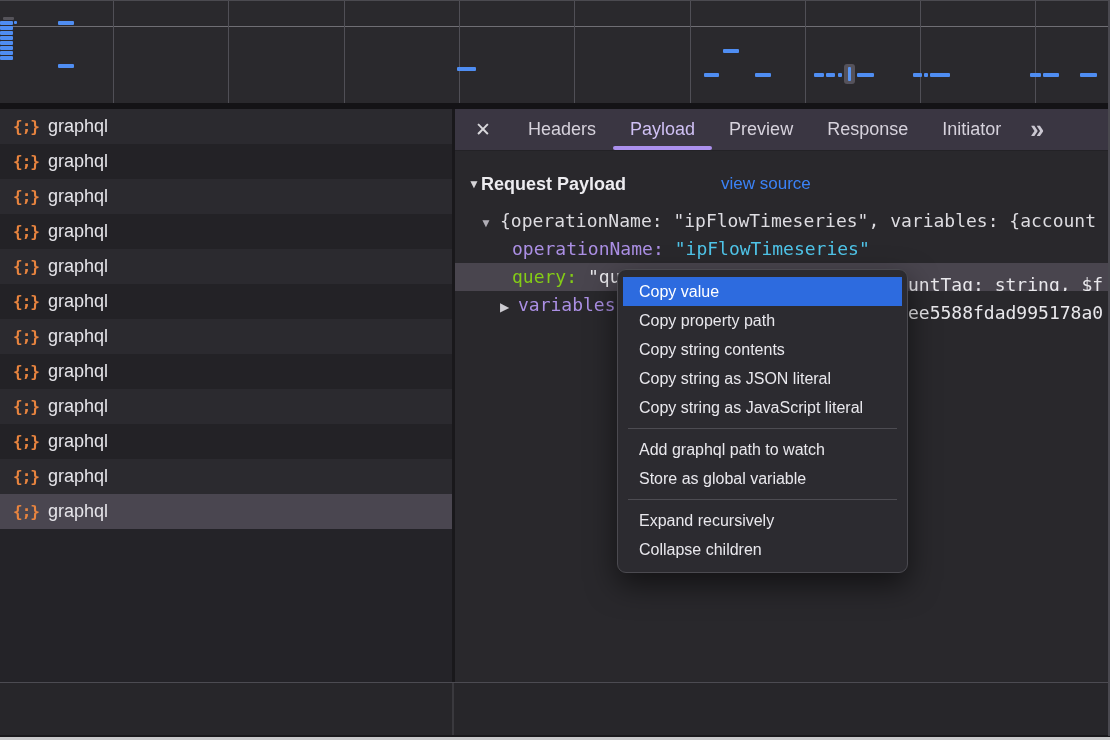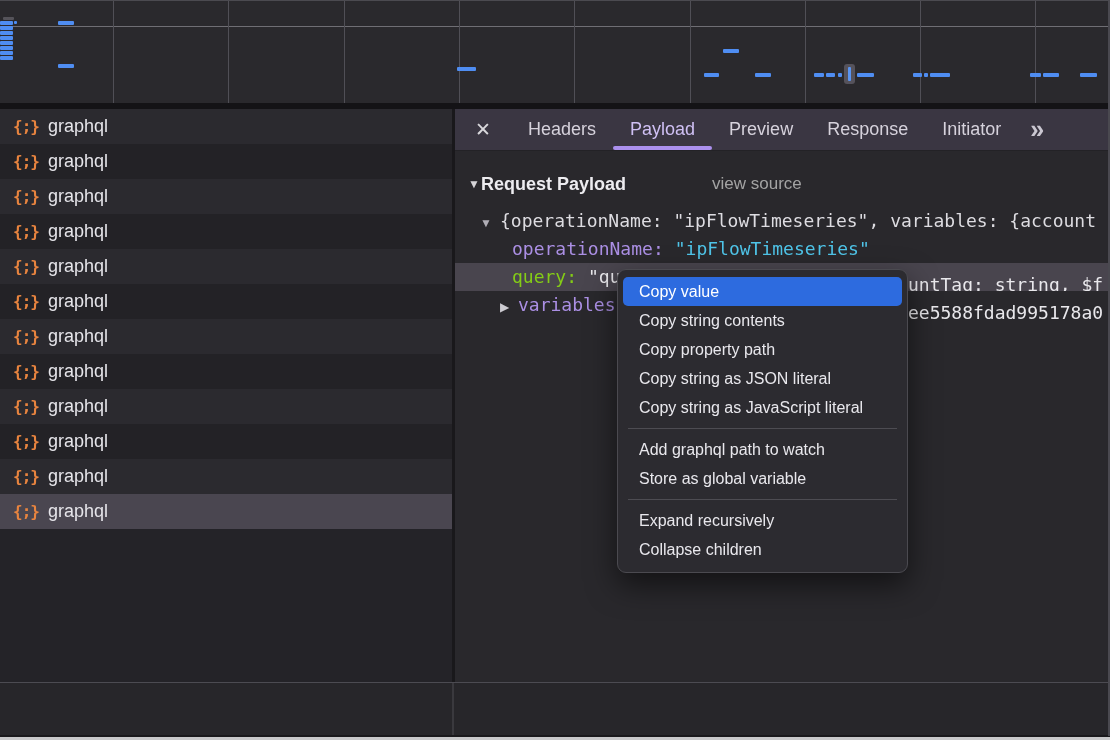--- a/index.html
+++ b/index.html
@@ -37,21 +37,21 @@
             color:#d9d8dc;font-size:19px;cursor:default;}
   .tabs{display:flex;align-items:stretch;}
   .tab{position:relative;display:flex;align-items:center;padding:0 17px;color:#d6d2dc;font-size:18px;}
   .tab.selected{color:#cfc0f4;}
   .tab.selected::after{content:"";position:absolute;left:0;right:0;bottom:0;height:4px;background:#ab90ee;border-radius:3px;}
   .overflow{display:flex;align-items:center;margin-left:12px;color:#cac7d1;font-size:25px;font-weight:bold;}
 
   .sect{position:relative;height:26px;margin-top:20px;padding-left:13px;display:flex;align-items:center;}
   .sect .tri{color:#d5d4d8;font-size:12px;margin-right:1px;}
   .sect-title{color:#edecf0;font-size:18px;font-weight:bold;}
-  .viewsrc{position:absolute;left:257px;color:#a3a3a3;font-size:17px;}
+  .viewsrc{position:absolute;left:266px;color:#3b82f6;font-size:17px;}
 
   .code{margin-top:10px;font-family:"DejaVu Sans Mono",monospace;font-size:18px;}
   .cl{position:relative;height:28px;line-height:28px;white-space:pre;overflow:hidden;}
   .cl .tri2{display:inline-block;width:20px;color:#b0aeb6;font-size:12px;font-family:"Liberation Sans",sans-serif;}
   .cl .tri3{display:inline-block;width:18px;color:#cdccd2;font-size:12px;font-family:"Liberation Sans",sans-serif;}
   .cl.row-preview{padding-left:25px;color:#dddce1;}
   .cl.row-op{padding-left:57px;}
   .cl.row-query{padding-left:57px;background:#49454e;}
   .cl.row-vars{padding-left:45px;}
   .key{color:#ab8fe4;}
@@ -65,21 +65,21 @@
   .footer{position:absolute;left:0;top:683px;width:1110px;height:52px;background:#27262a;}
   .footer .vd{position:absolute;left:452px;top:0;bottom:0;width:2px;background:#3a393e;}
   .dark-line{position:absolute;left:0;top:735px;width:1110px;height:2px;background:#1a191c;}
   .bottom-strip{position:absolute;left:0;top:737px;width:1110px;height:3px;background:#c9c9cb;}
   .right-strip{position:absolute;left:1108px;top:1px;width:2px;bottom:4px;background:#4a4950;}
 
   
   .context-menu{position:absolute;left:617px;top:269px;width:291px;background:#2c2b30;
     border:1px solid #4b4a50;border-radius:9px;box-shadow:0 12px 30px rgba(0,0,0,.55);
     padding:7px 0 8px 0;box-sizing:border-box;z-index:10;}
-  .mi{position:relative;height:29px;margin:0 5px;display:flex;align-items:center;border-radius:5px;
+  .mi{position:relative;height:29px;margin:0 5px;display:flex;align-items:center;border-radius:0;
       color:#e9e8ed;font-size:16px;padding-left:16px;}
   .mi.hl{background:#2d6bdf;color:#ffffff;}
   .msep{height:1px;background:#4d4c52;margin:6px 10px;}
 </style>
 </head>
 <body>
 
 <div class="screen">
   <div class="top-edge"></div>
 
@@ -228,26 +228,26 @@
     </div>
   <div class="dark-line"></div>
   <div class="bottom-strip"></div>
   <div class="right-strip"></div>
 
   <div class="context-menu" id="menu">
       <div class="mi hl">
         <span>Copy value</span>
       </div>
       <div class="mi">
+        <span>Copy property path</span>
+      </div>
+      <div class="mi">
         <span>Copy string contents</span>
       </div>
       <div class="mi">
-        <span>Copy property path</span>
-      </div>
-      <div class="mi">
         <span>Copy string as JSON literal</span>
       </div>
       <div class="mi">
         <span>Copy string as JavaScript literal</span>
       </div>
       <div class="msep"></div>
       <div class="mi">
         <span>Add graphql path to watch</span>
       </div>
       <div class="mi">

